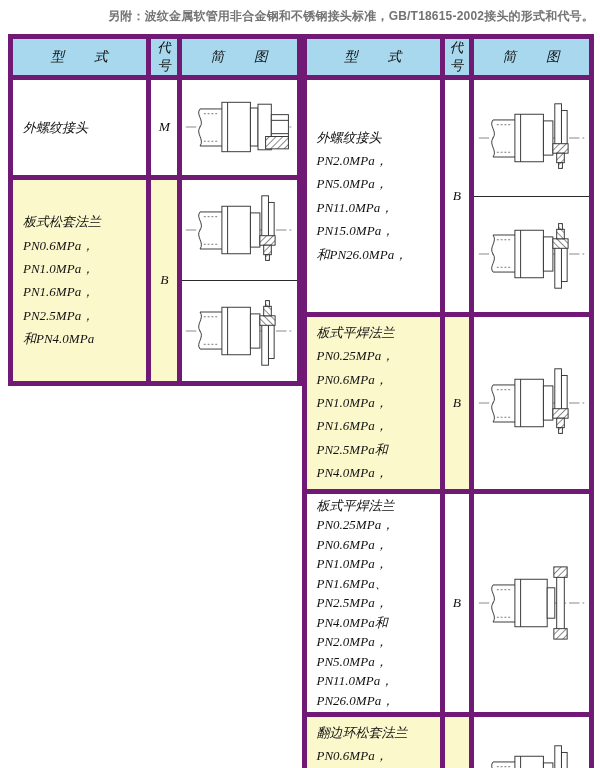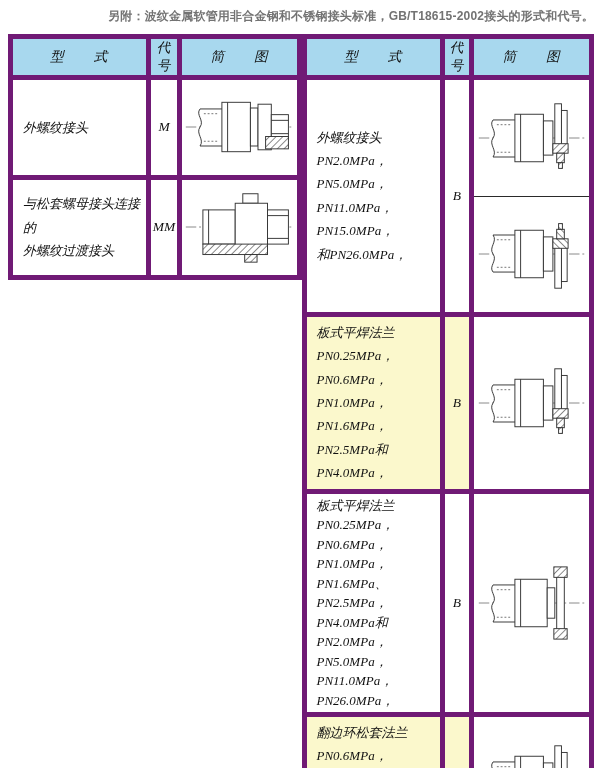--- a/index.html
+++ b/index.html
@@ -185,28 +185,39 @@
       </tr>
       <tr style="height:100px">
         <td class="type">外螺纹接头</td>
         <td class="code">M</td>
         <td class="diag">
           <svg class="dg" viewBox="0 0 120 80">
                 <use href="#g-male-thread"></use>
               </svg>
         </td>
       </tr>
-      <tr style="height:100px">
-        <td class="type">与松套螺母接头连接的
-外螺纹过渡接头</td>
-        <td class="code">MM</td>
-        <td class="diag">
-          <svg class="dg" viewBox="0 0 120 80">
-                <use href="#g-mm-adapter"></use>
-              </svg>
+      <tr class="hl" style="height:202px">
+        <td class="type">板式松套法兰
+PN0.6MPa，PN1.0MPa，
+PN1.6MPa，PN2.5MPa，
+和PN4.0MPa</td>
+        <td class="code">B</td>
+        <td class="diag">
+          <div class="stack">
+            <div class="sub" style="height:100px">
+              <svg class="dg" viewBox="0 0 120 80">
+                    <use href="#g-flup"></use>
+                  </svg>
+            </div>
+            <div class="sub" style="height:100px">
+              <svg class="dg" viewBox="0 0 120 80">
+                    <use href="#g-fldown"></use>
+                  </svg>
+            </div>
+          </div>
         </td>
       </tr>
     </tbody>
       </table>
 
     <table class="half">
       <colgroup>
           <col style="width:142px">
           <col style="width:30px">
           <col style="width:120px">

